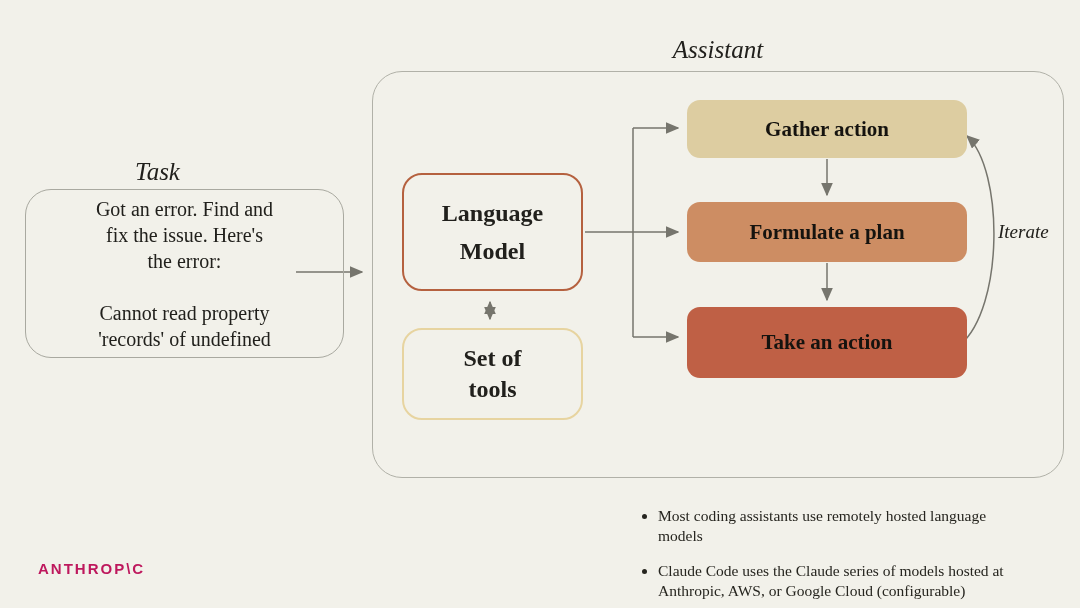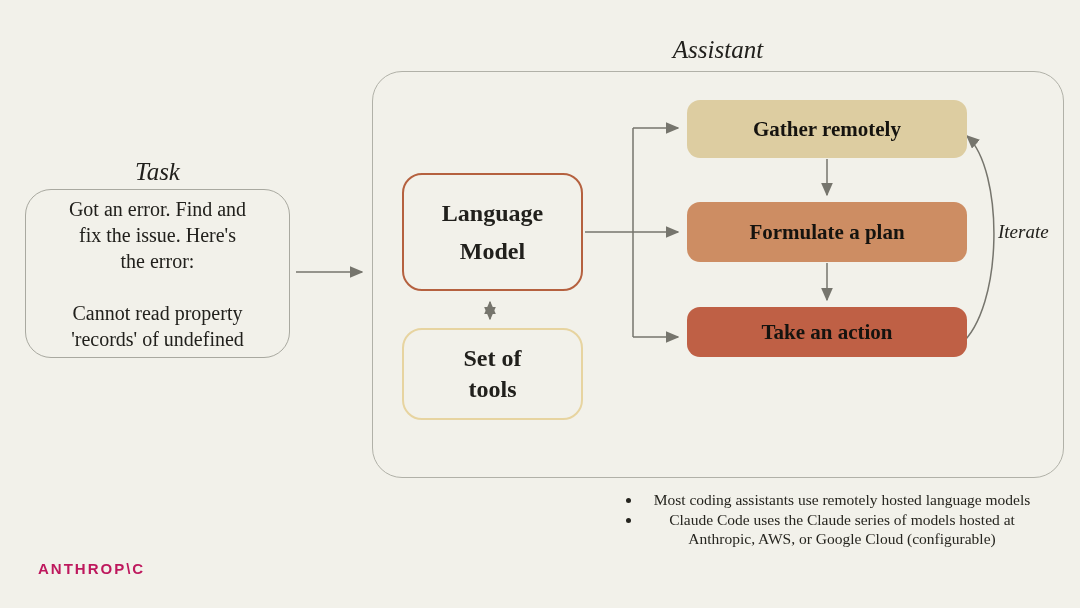--- a/index.html
+++ b/index.html
@@ -13,21 +13,21 @@
   .abs{position:absolute;}
   svg.arrows{position:absolute;left:0;top:0;width:1080px;height:608px;pointer-events:none;}
 
   .section-label{
     font-style:italic;font-size:25px;text-align:center;color:#21201c;
   }
   .task-label{left:25px;top:158px;width:265px;}
   .assistant-label{left:372px;top:36px;width:692px;}
 
   .task-box{
-    left:25px;top:189px;width:265px;height:169px;
+    left:25px;top:189px;width:319px;height:169px;
     border:1.5px solid #a9a9a0;border-radius:26px;
     display:flex;align-items:center;justify-content:center;
     font-size:20px;line-height:26px;text-align:center;white-space:pre-line;
     box-sizing:border-box;
   }
   .assistant-container{
     left:372px;top:71px;width:692px;height:407px;
     border:1.5px solid #b1b1a8;border-radius:30px;box-sizing:border-box;
   }
   .node{
@@ -44,27 +44,27 @@
     left:402px;top:328px;width:181px;height:92px;
     border:2.5px solid #e7d4a0;border-radius:20px;
     font-size:24px;line-height:31px;
   }
   .step{
     left:687px;width:280px;border-radius:13px;
     font-size:21px;color:#15130f;
   }
   .step-gather{top:100px;height:58px;}
   .step-plan{top:202px;height:60px;text-align:center;}
-  .step-action{top:307px;height:50px;}
+  .step-action{top:307px;height:71px;}
 
   .iterate-label{left:998px;top:221px;font-style:italic;font-size:19px;color:#21201c;}
 
   .notes{left:622px;top:490px;width:420px;font-size:15.5px;line-height:19.5px;color:#26251f;}
   .notes ul{margin:0;padding:0 0 0 20px;list-style:disc;}
-  .notes li{margin:0;padding:0;text-align:center;}
+  .notes li{margin:16px;padding:0;}
 
   .logo{
     left:38px;top:560px;
     font-family:"Liberation Sans","DejaVu Sans",sans-serif;
     font-weight:bold;font-size:15px;letter-spacing:2px;color:#be185d;
   }
 </style>
 </head>
 <body>
 
@@ -106,21 +106,21 @@
   <div class="abs section-label assistant-label">Assistant</div>
 
   <div class="abs assistant-container"></div>
 
   <div class="abs node lm-box">Language
 Model</div>
 
   <div class="abs node tools-box">Set of
 tools</div>
 
-  <div class="abs node step step-gather" style="background: rgb(221, 205, 161);">Gather remotely</div>
+  <div class="abs node step step-gather" style="background: rgb(221, 205, 161);">Gather action</div>
 
   <div class="abs node step step-plan" style="background: rgb(205, 141, 99);">Formulate a plan</div>
 
   <div class="abs node step step-action" style="background: rgb(191, 96, 69);">Take an action</div>
 
   <div class="abs iterate-label">Iterate</div>
 
   <div class="abs notes">
     <ul>
       <li>Most coding assistants use remotely hosted language models</li>

